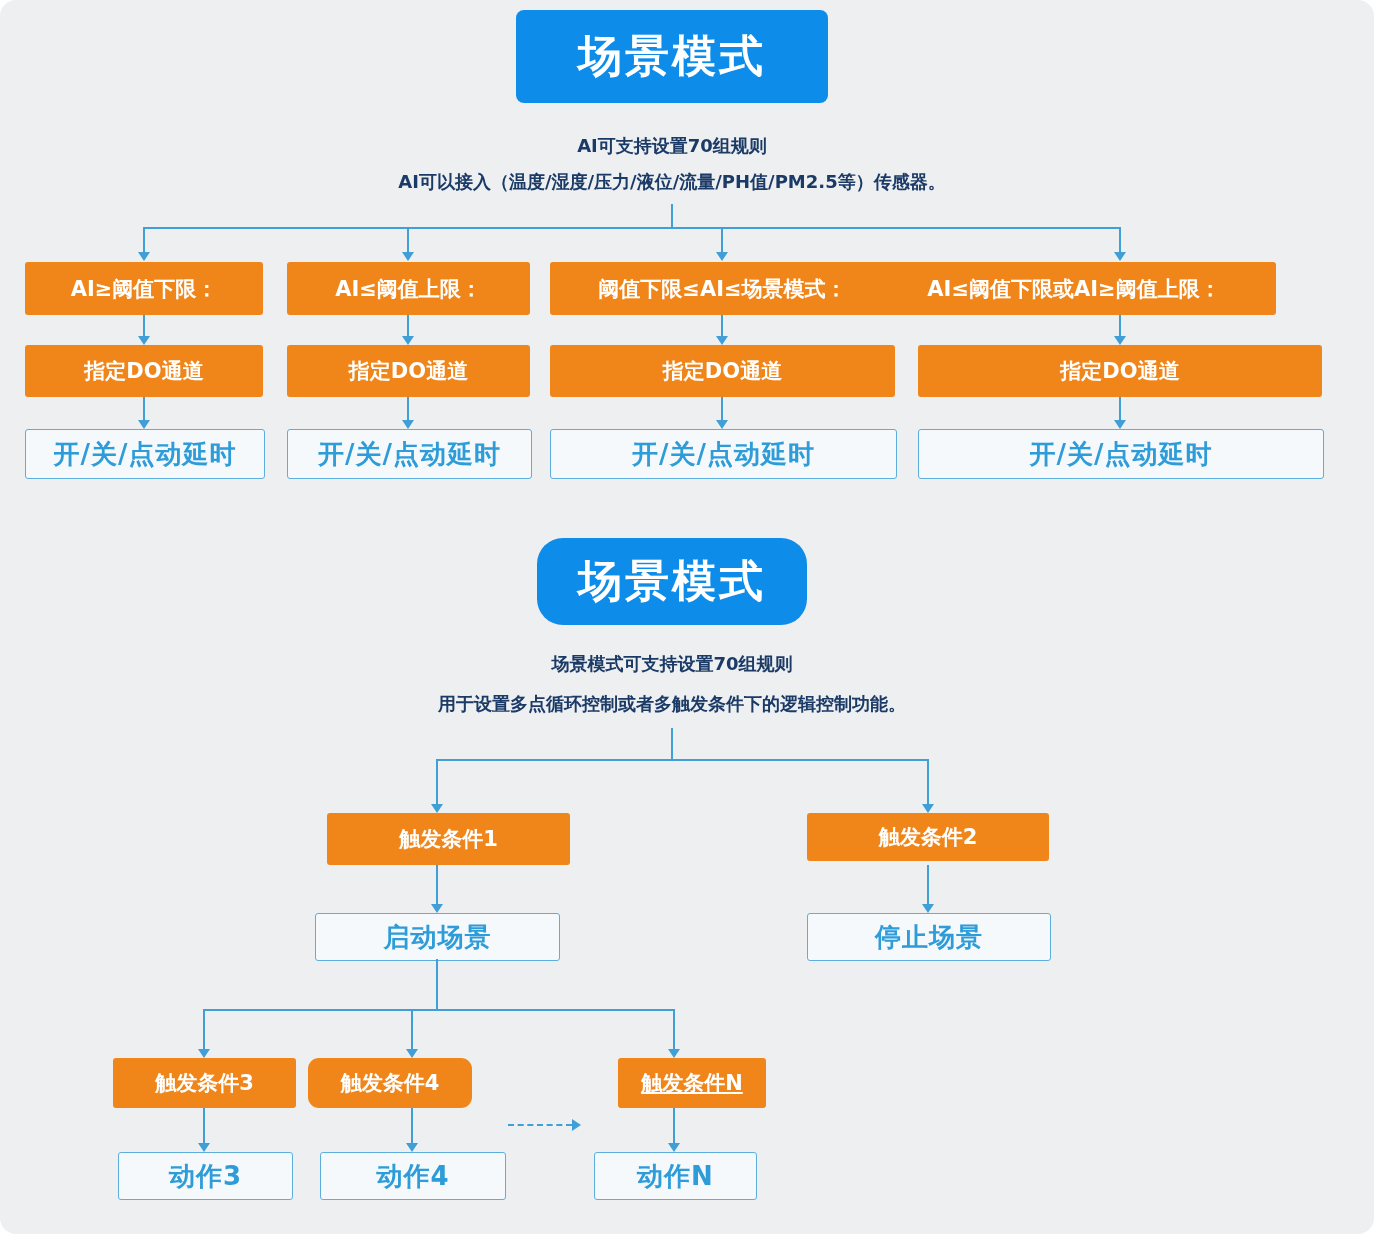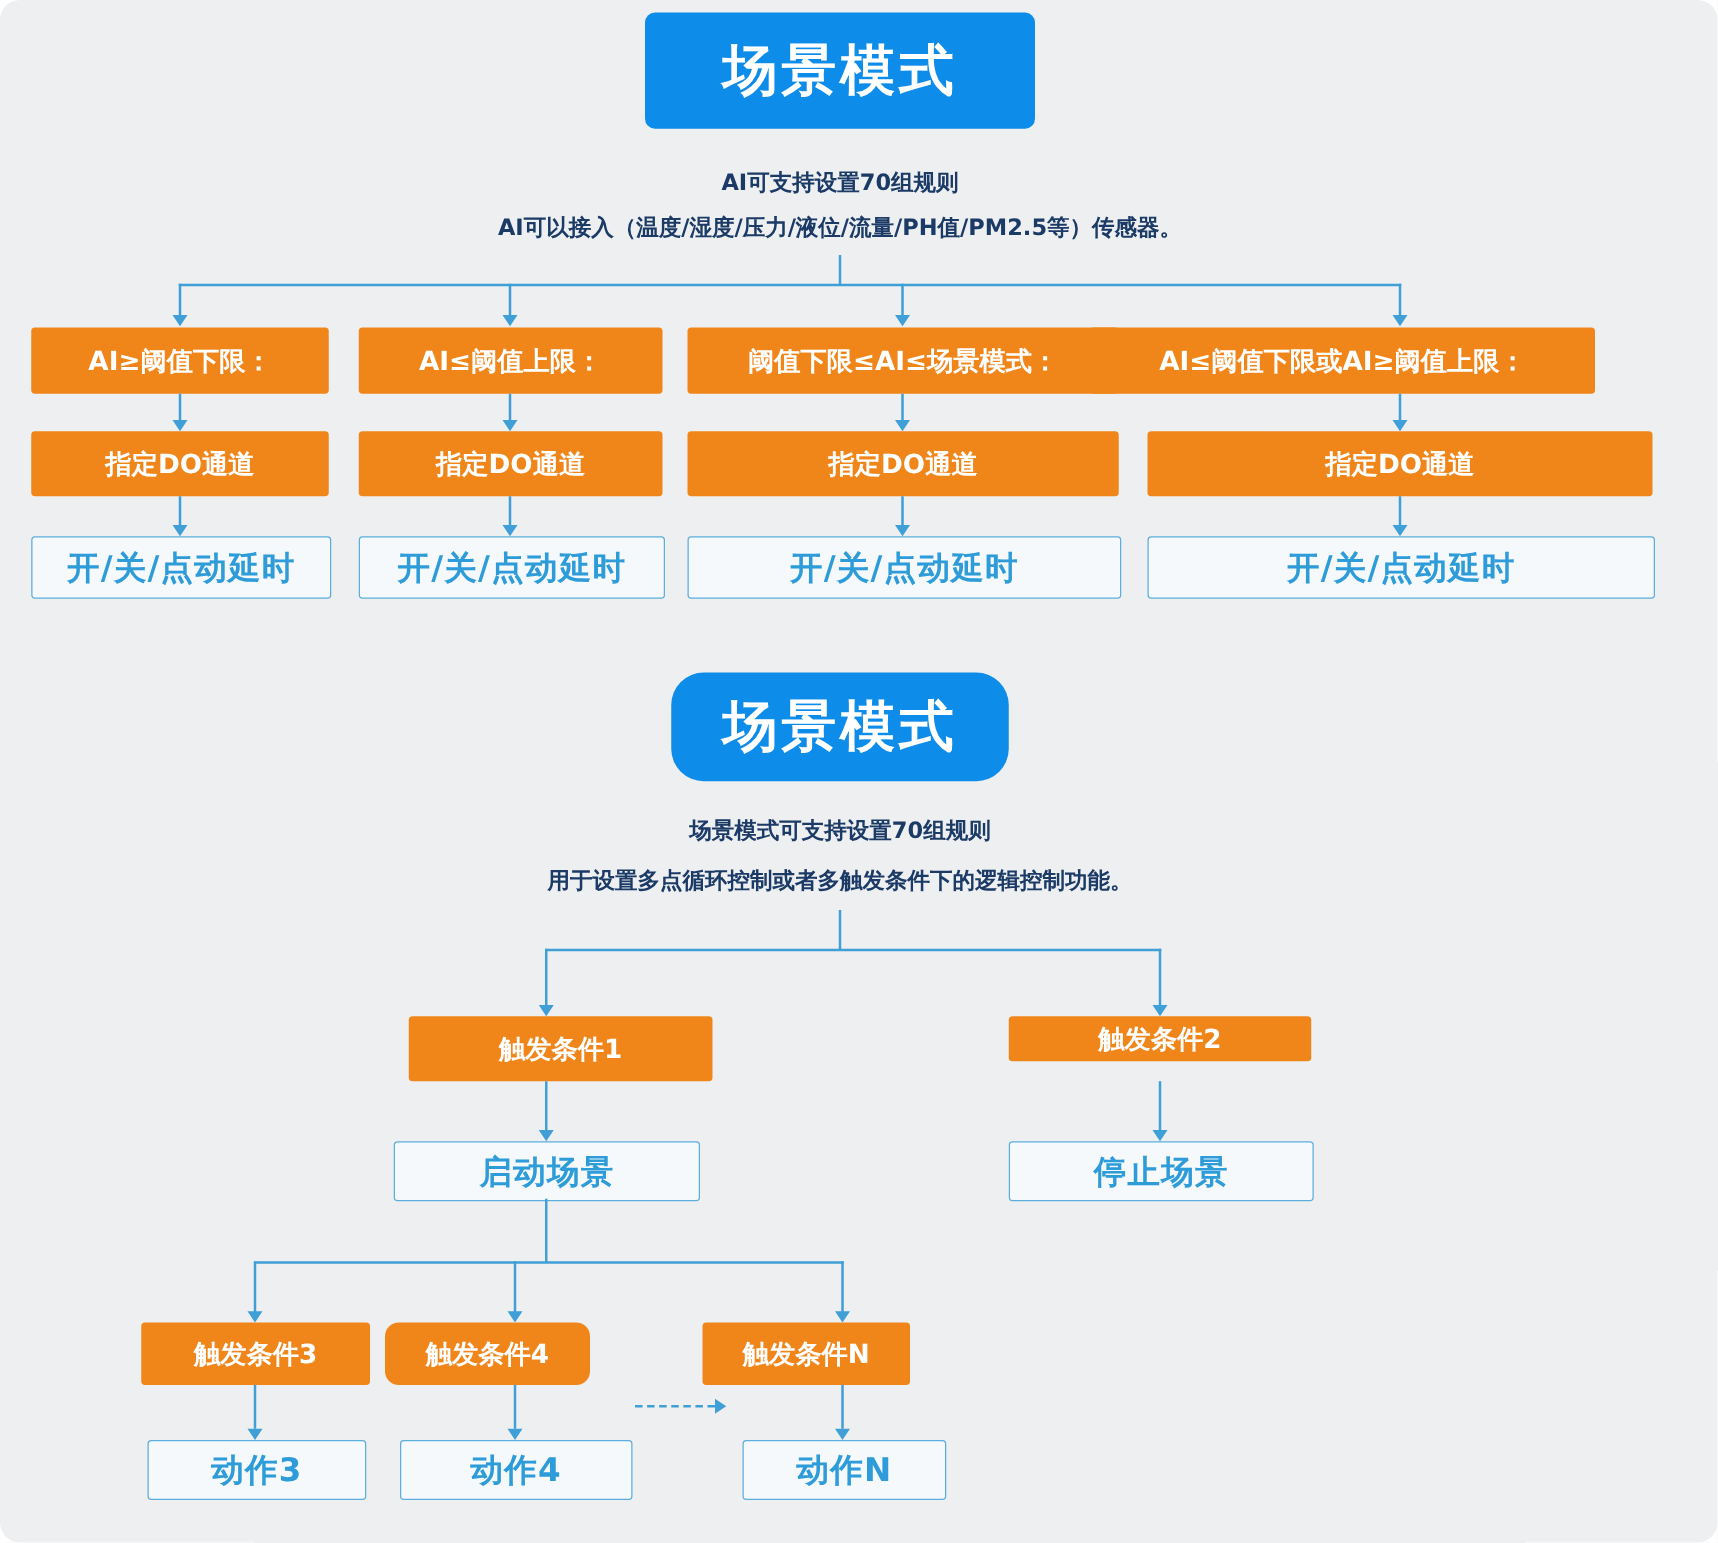--- a/index.html
+++ b/index.html
@@ -90,21 +90,21 @@
 
     <div class="vl" style="left:436px;top:759px;height:46px;"></div>
     <div class="ar-d" style="left:431px;top:804px;"></div>
     <div class="obox" style="left:315px;top:813px;width:243px;height:52px;margin-left:12px;">触发条件1</div>
     <div class="vl" style="left:436px;top:865px;height:40px;"></div>
     <div class="ar-d" style="left:431px;top:904px;"></div>
     <div class="wbox" style="left:315px;top:913px;width:243px;height:46px;">启动场景</div>
 
     <div class="vl" style="left:927px;top:759px;height:46px;"></div>
     <div class="ar-d" style="left:922px;top:804px;"></div>
-    <div class="obox" style="left:807px;top:813px;width:242px;height:36px;">触发条件2</div>
+    <div class="obox" style="left:807px;top:813px;width:242px;height:48px;">触发条件2</div>
     <div class="vl" style="left:927px;top:865px;height:40px;"></div>
     <div class="ar-d" style="left:922px;top:904px;"></div>
     <div class="wbox" style="left:807px;top:913px;width:242px;height:46px;">停止场景</div>
 
     <div class="vl" style="left:436px;top:959px;height:51px;"></div>
     <div class="hl" style="left:204px;top:1009px;width:471px;"></div>
 
     <div class="vl" style="left:203px;top:1009px;height:41px;"></div>
     <div class="ar-d" style="left:198px;top:1049px;"></div>
     <div class="obox" style="left:113px;top:1058px;width:183px;height:50px;">触发条件3</div>
@@ -117,19 +117,19 @@
     <div class="obox" style="left:308px;top:1058px;width:164px;height:50px;border-radius:11px;">触发条件4</div>
     <div class="vl" style="left:411px;top:1108px;height:35px;"></div>
     <div class="ar-d" style="left:406px;top:1143px;"></div>
     <div class="wbox" style="left:320px;top:1152px;width:184px;height:46px;">动作4</div>
 
     <div class="hl-dash" style="left:508px;top:1124px;width:64px;"></div>
     <div class="ar-r" style="left:572px;top:1119px;"></div>
 
     <div class="vl" style="left:673px;top:1009px;height:41px;"></div>
     <div class="ar-d" style="left:668px;top:1049px;"></div>
-    <div class="obox" style="left:562px;top:1058px;width:166px;height:50px;">触发条件N</div>
+    <div class="obox" style="left:618px;top:1058px;width:148px;height:50px;text-decoration:underline;">触发条件N</div>
     <div class="vl" style="left:673px;top:1108px;height:35px;"></div>
     <div class="ar-d" style="left:668px;top:1143px;"></div>
     <div class="wbox" style="left:594px;top:1152px;width:161px;height:46px;">动作N</div>
   </div>
 
 </div>
 
 </body></html>

